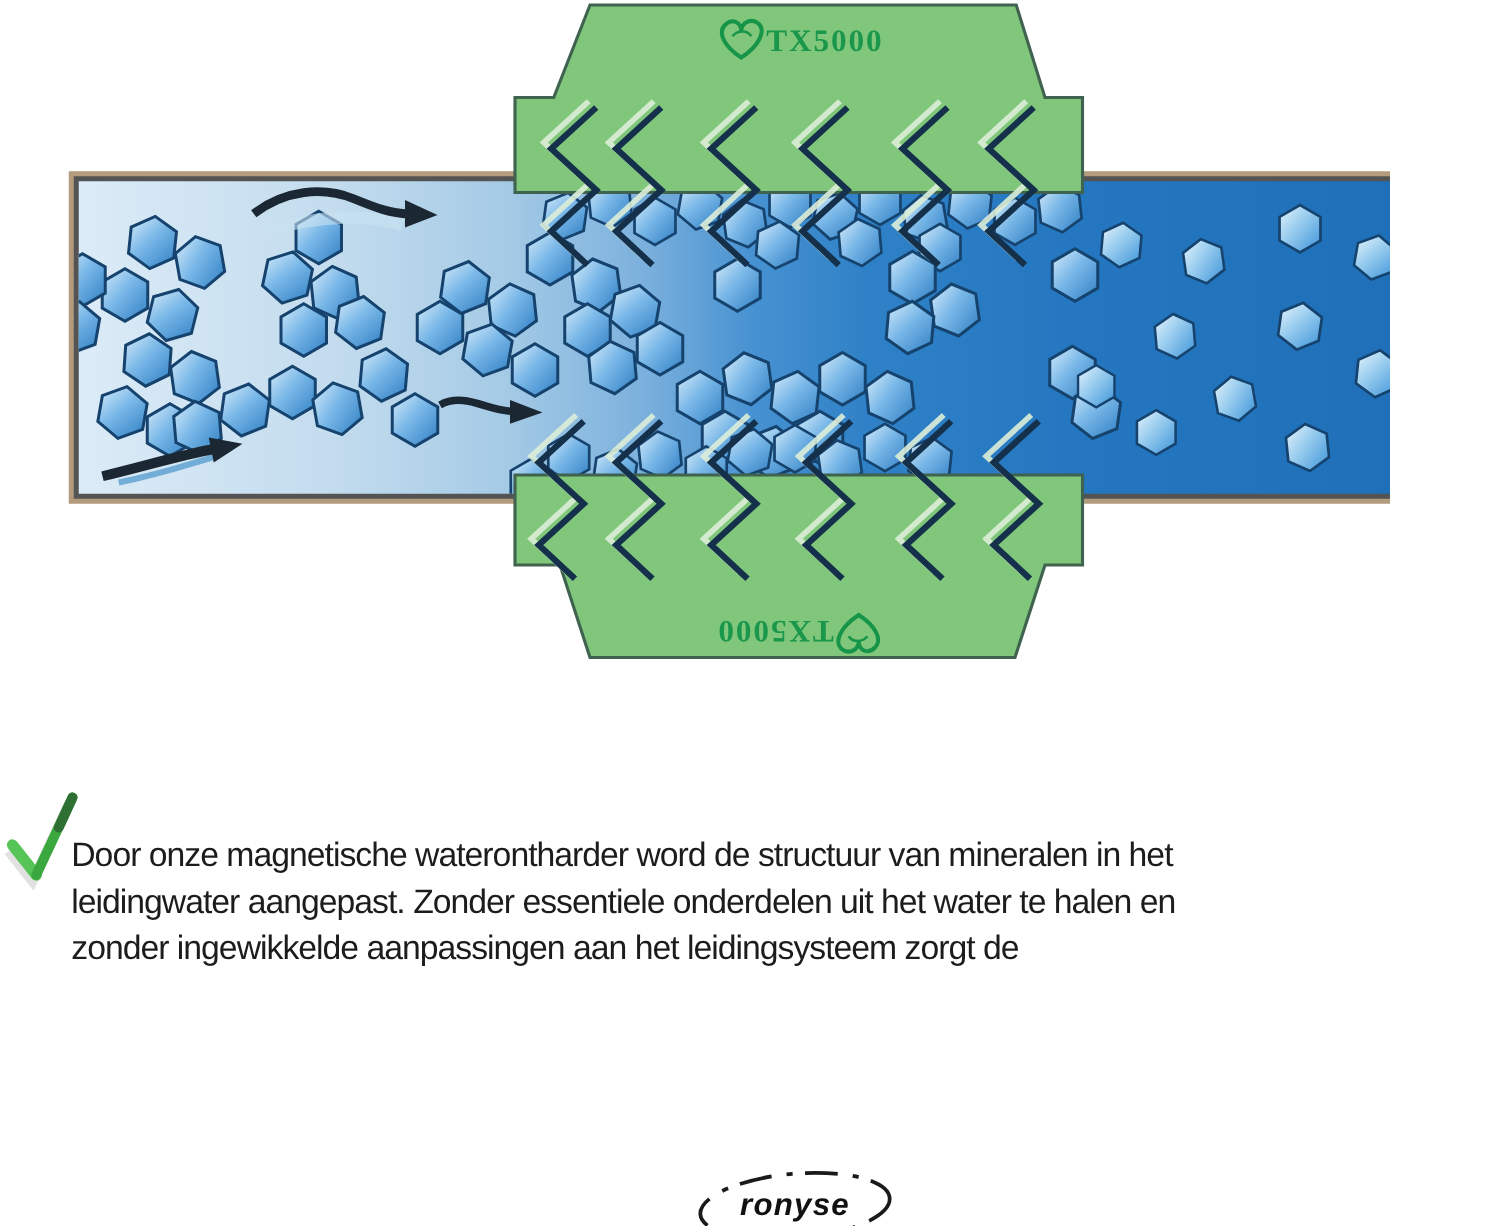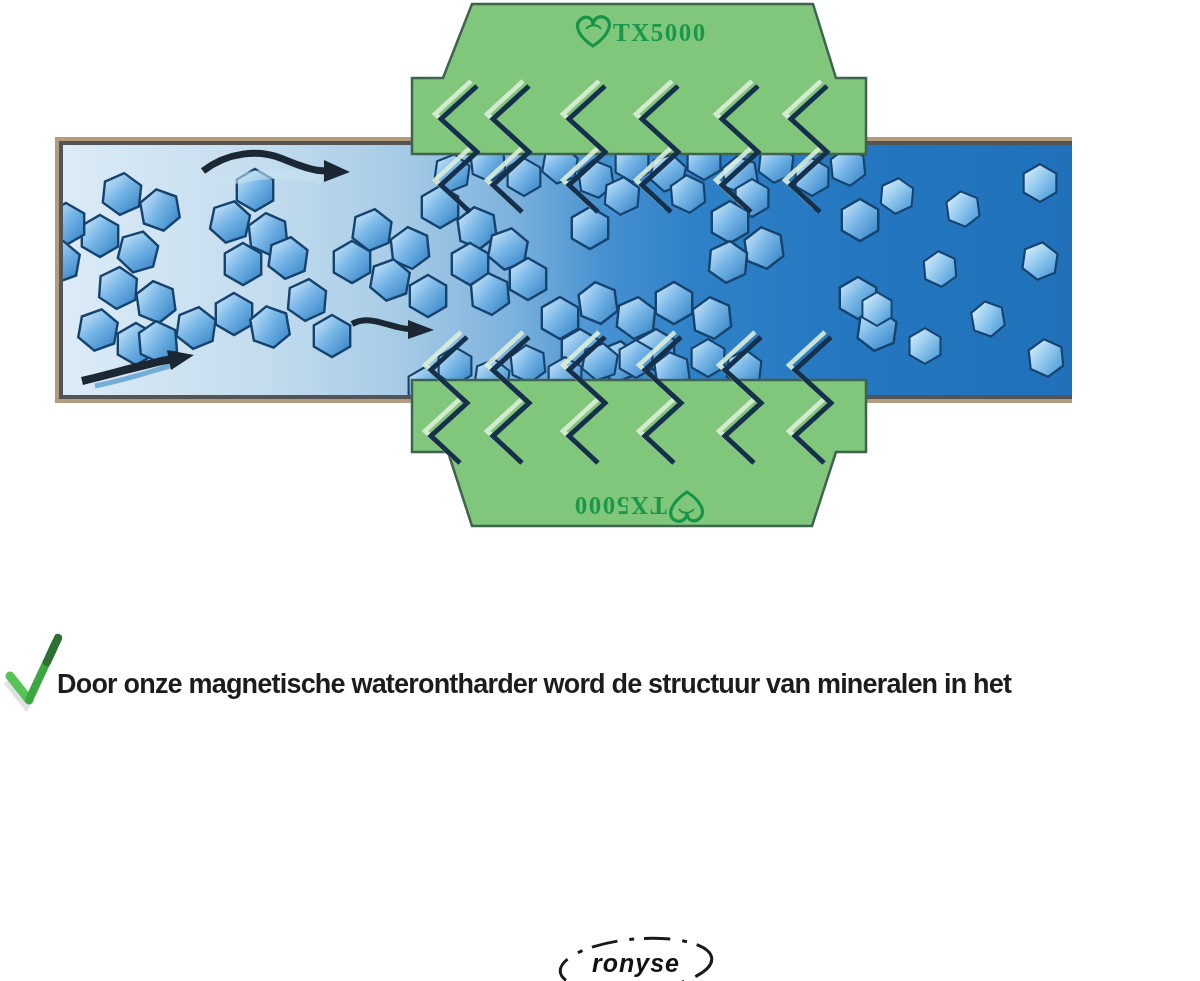--- a/index.html
+++ b/index.html
@@ -1,20 +1,20 @@
 <!DOCTYPE html>
 <html><head>
 <meta charset="utf-8">
 <style>
   html,body{margin:0;padding:0;background:#fff;}
   .page{position:relative;width:1072px;height:981px;overflow:hidden;background:#fff;
-        font-family:"Liberation Sans",sans-serif;}
+        font-family:"Liberation Sans",sans-serif;padding-left:40px;}
   .diagram{position:absolute;top:0;left:0;}
   .check{position:absolute;left:2px;top:628px;}
-  .desc{position:absolute;left:57px;top:666px;color:#1c1c1c;font-weight:bold;
+  .desc{position:absolute;left:57px;top:666px;color:#1c1c1c;font-weight:normal;
         font-size:27px;line-height:37px;letter-spacing:-0.8px;white-space:nowrap;}
   .brand{position:absolute;left:543px;top:925px;}
 </style>
 </head>
 <body>
 
 <div class="page">
 
   <svg class="diagram" width="1200" height="560" viewBox="0 0 1200 560">
     <defs>
@@ -201,20 +201,22 @@
 
   <svg class="check" width="70" height="85" viewBox="0 0 70 85">
     <path d="M8,50 L27,74 L56,12" fill="none" stroke="#9a9a9a" stroke-width="8" opacity="0.3" transform="translate(-3,3)"></path>
     <path d="M8,48 L27,72" fill="none" stroke="#57c457" stroke-width="9" stroke-linecap="round"></path>
     <path d="M27,72 L56,10" fill="none" stroke="#3aa83e" stroke-width="8" stroke-linecap="round"></path>
     <path d="M56,10 L45,34" fill="none" stroke="#2e6f33" stroke-width="8" stroke-linecap="round"></path>
   </svg>
 
   <div class="desc">
     <div>Door onze magnetische waterontharder word de structuur van mineralen in het</div>
+    <div>leidingwater aangepast. Zonder essentiele onderdelen uit het water te halen en</div>
+    <div>zonder ingewikkelde aanpassingen aan het leidingsysteem zorgt de</div>
   </div>
 
   <svg class="brand" width="190" height="56" viewBox="0 0 190 56">
     <ellipse cx="93" cy="40" rx="76" ry="26" fill="none" stroke="#1a1a1a" stroke-width="3" stroke-dasharray="26 12 5 10" transform="rotate(-5 93 40)"></ellipse>
     <text x="93" y="47" text-anchor="middle" font-family="Liberation Sans, sans-serif" font-weight="bold" font-style="italic" font-size="25" letter-spacing="1" fill="#111">ronyse</text>
   </svg>
 
 </div>
 
 </body></html>

